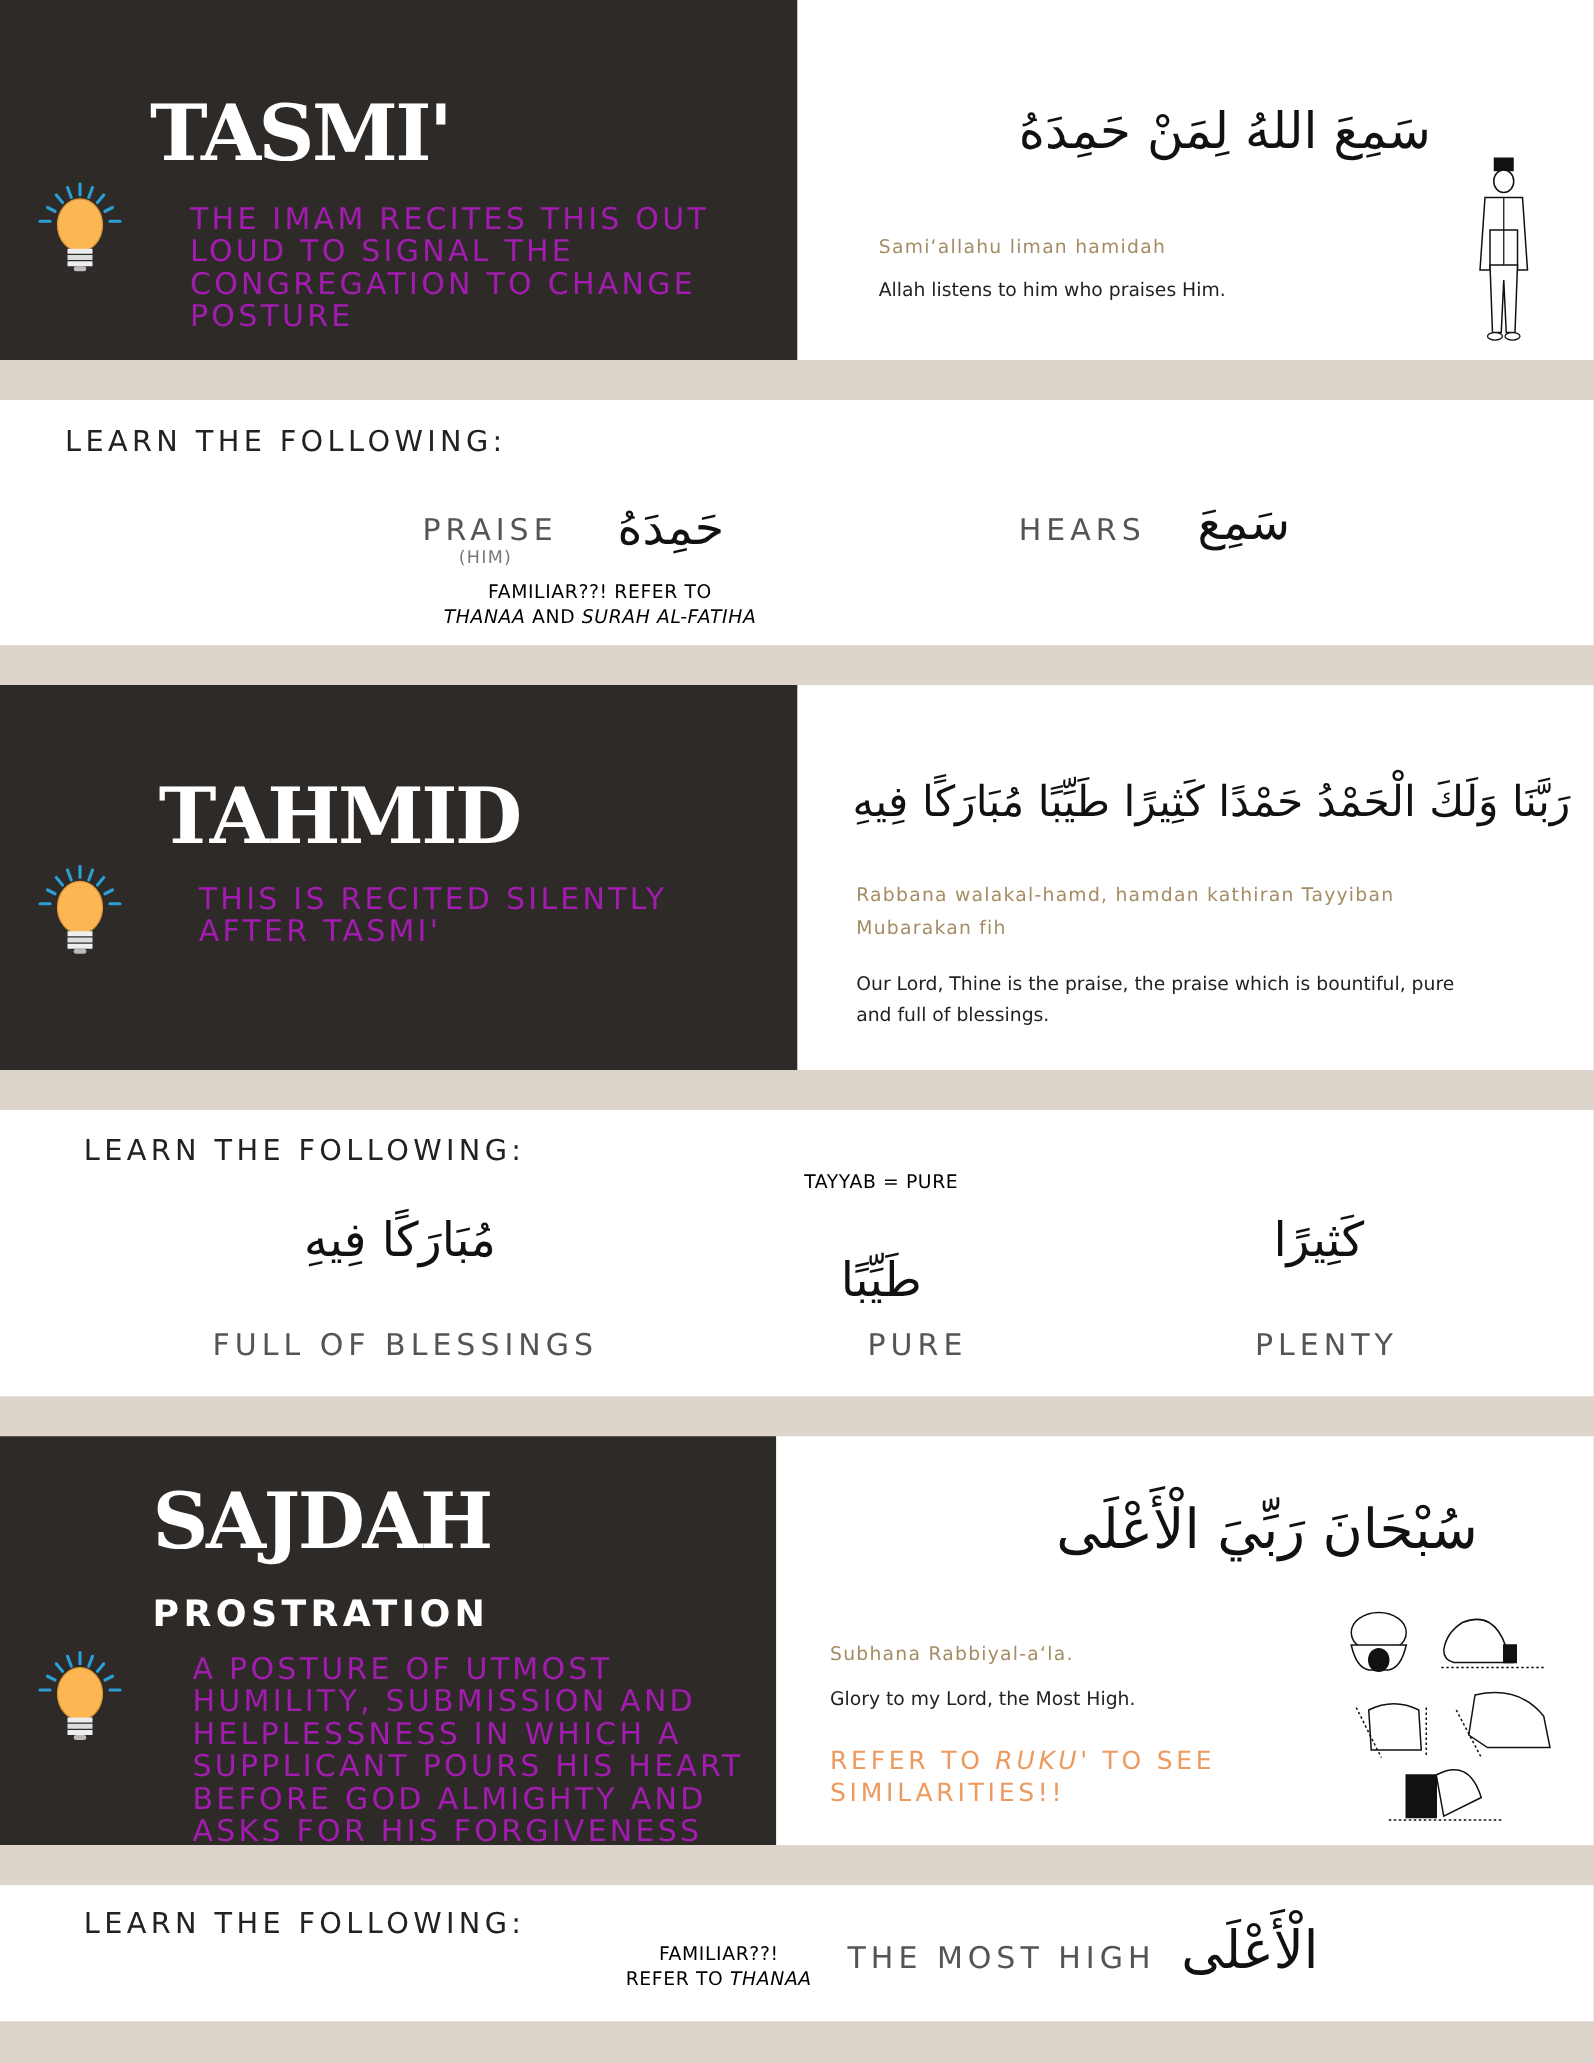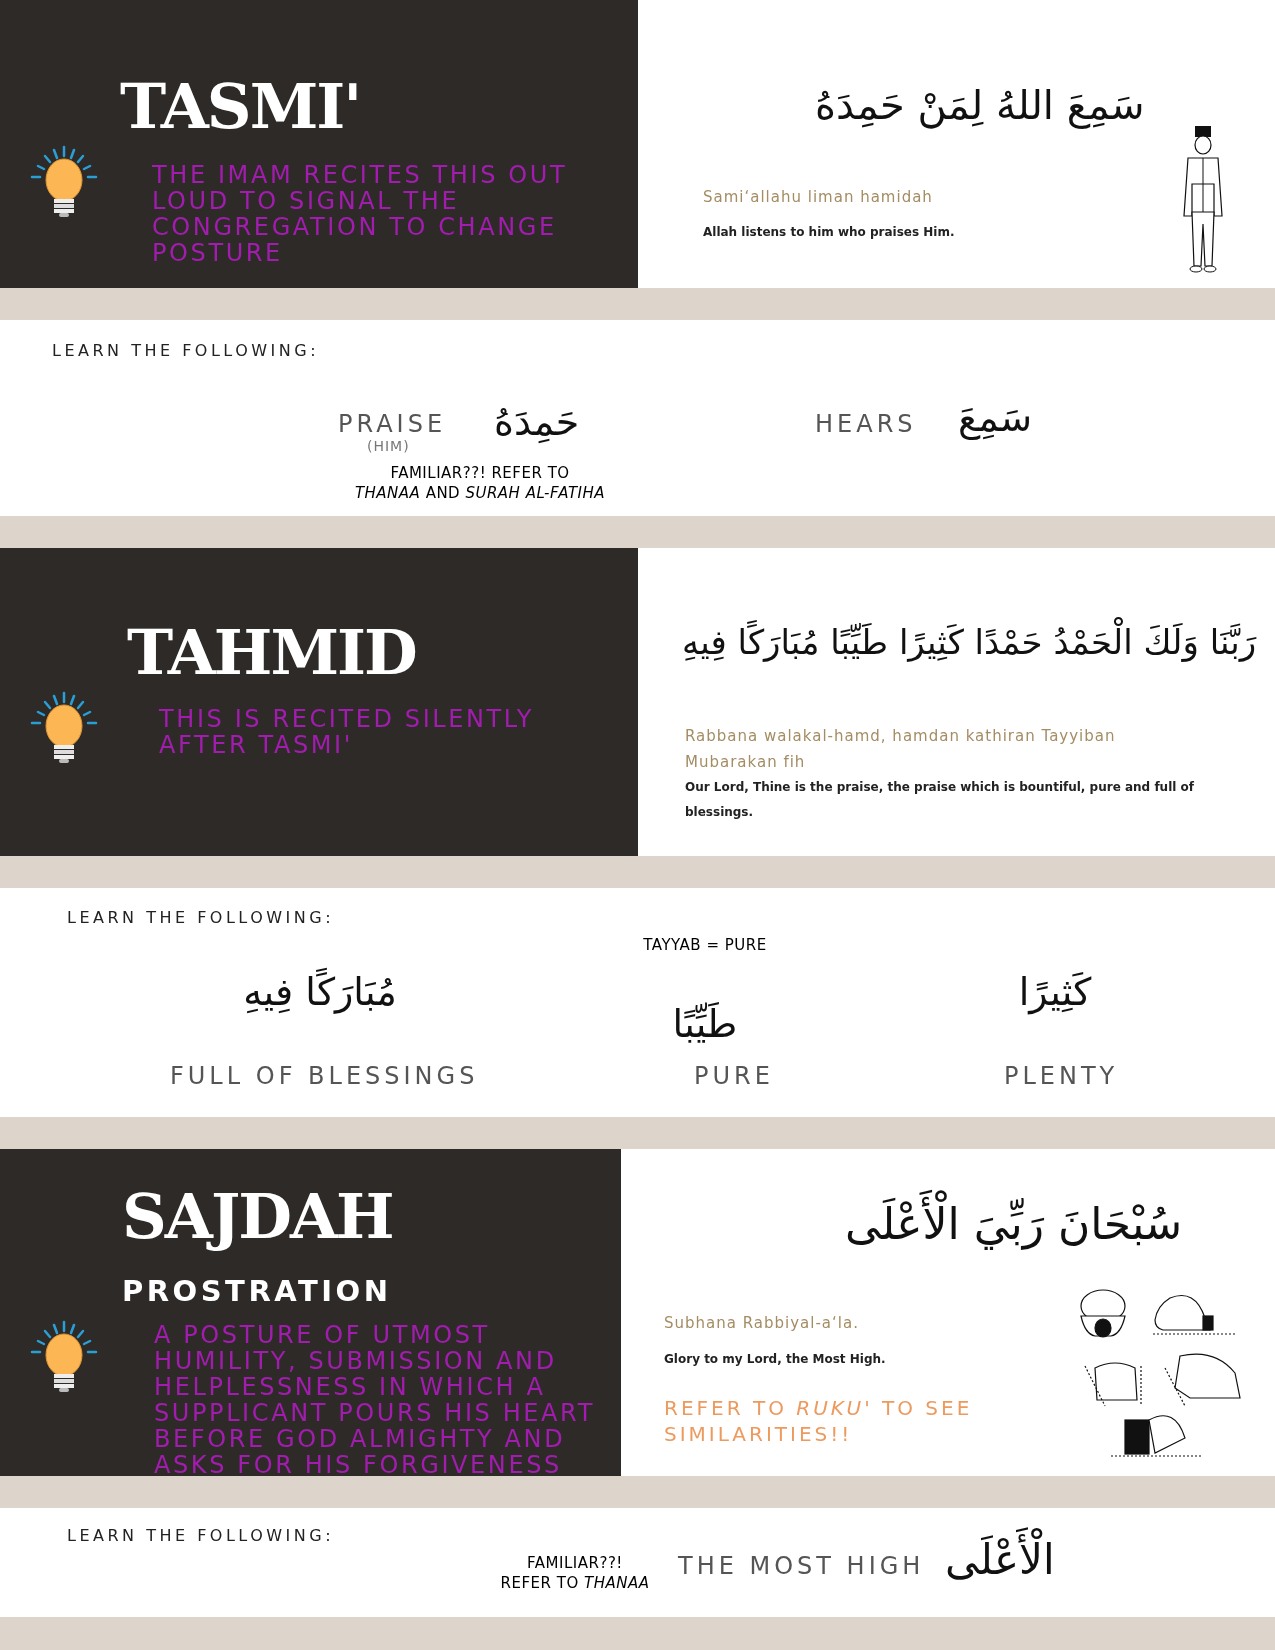--- a/index.html
+++ b/index.html
@@ -5,22 +5,22 @@
   * { box-sizing: border-box; margin: 0; padding: 0; }
   html, body { width: 1275px; height: 1650px; background: #ddd5cc; overflow: hidden; }
   body { position: relative; font-family: "DejaVu Sans", sans-serif; }
   .abs { position: absolute; }
   .dark { background: #2e2a28; }
   .white { background: #ffffff; }
   .title { font-family: "DejaVu Serif", serif; font-weight: bold; color: #ffffff; font-size: 62px; letter-spacing: -2px; line-height: 1; }
   .note-orange { color: #a21caf; font-size: 24px; letter-spacing: 2.6px; line-height: 26px; text-transform: uppercase; margin-left: 32px; }
   .arabic { font-family: "DejaVu Sans", sans-serif; color: #111; direction: rtl; white-space: nowrap; }
   .translit { color: #a48c63; font-size: 15px; letter-spacing: 1px; line-height: 26px; }
-  .meaning { color: #222; font-size: 12px; line-height: 25px; font-weight: bold; }
-  .learn { color: #222; font-size: 16px; letter-spacing: 3.5px; }
+  .meaning { color: #222; font-size: 15px; line-height: 25px; }
+  .learn { color: #222; font-size: 23px; letter-spacing: 3.5px; }
   .word-label { color: #555; font-size: 24px; letter-spacing: 4px; }
   .tip { color: #000000; font-size: 15px; letter-spacing: 0.5px; line-height: 20px; text-align: center; }
   .tip i { font-style: italic; margin-top: 32px; }
   .bulb { width: 72px; height: 80px; }
   .illus { border: none; }
 </style>
 </head>
 <body>
 
 <div class="abs dark" style="left:0;top:0;width:638px;height:288px;"></div>
@@ -98,21 +98,21 @@
   <ellipse cx="34" cy="35" rx="18" ry="21" fill="#fdb654" stroke="#d99532" stroke-width="1"></ellipse>
   <rect x="24" y="54" width="20" height="4" fill="#eee"></rect>
   <rect x="24" y="59" width="20" height="4" fill="#ddd"></rect>
   <rect x="24" y="64" width="20" height="4" fill="#eee"></rect>
   <rect x="29" y="68" width="10" height="4" rx="2" fill="#bbb"></rect>
 </svg>
 
 <div class="abs note-orange" style="left:127px;top:706px;width:450px;">THIS IS RECITED SILENTLY AFTER TASMI'</div>
 
 <div class="abs arabic" style="left:682px;top:622px;font-size:34px;">رَبَّنَا وَلَكَ الْحَمْدُ حَمْدًا كَثِيرًا طَيِّبًا مُبَارَكًا فِيهِ</div>
-<div class="abs translit" style="left:685px;top:703px;width:520px;margin-top:20px;">Rabbana walakal-hamd, hamdan kathiran Tayyiban Mubarakan fih</div>
+<div class="abs translit" style="left:685px;top:703px;width:520px;">Rabbana walakal-hamd, hamdan kathiran Tayyiban Mubarakan fih</div>
 <div class="abs meaning" style="left:685px;top:775px;width:510px;">Our Lord, Thine is the praise, the praise which is bountiful, pure and full of blessings.</div>
 
 <div class="abs white" style="left:0;top:888px;width:1275px;height:229px;"></div>
 <div class="abs learn" style="left:67px;top:908px;">LEARN THE FOLLOWING:</div>
 <div class="abs tip" style="left:620px;top:935px;width:170px;">TAYYAB = PURE</div>
 
 <div class="abs" style="left:150px;top:970px;width:340px;text-align:center;">
   <div class="arabic" style="font-size:38px;direction:rtl;text-align:center;">مُبَارَكًا فِيهِ</div>
 </div>
 <div class="abs word-label" style="left:170px;top:1062px;text-align:center;">FULL OF BLESSINGS</div>

